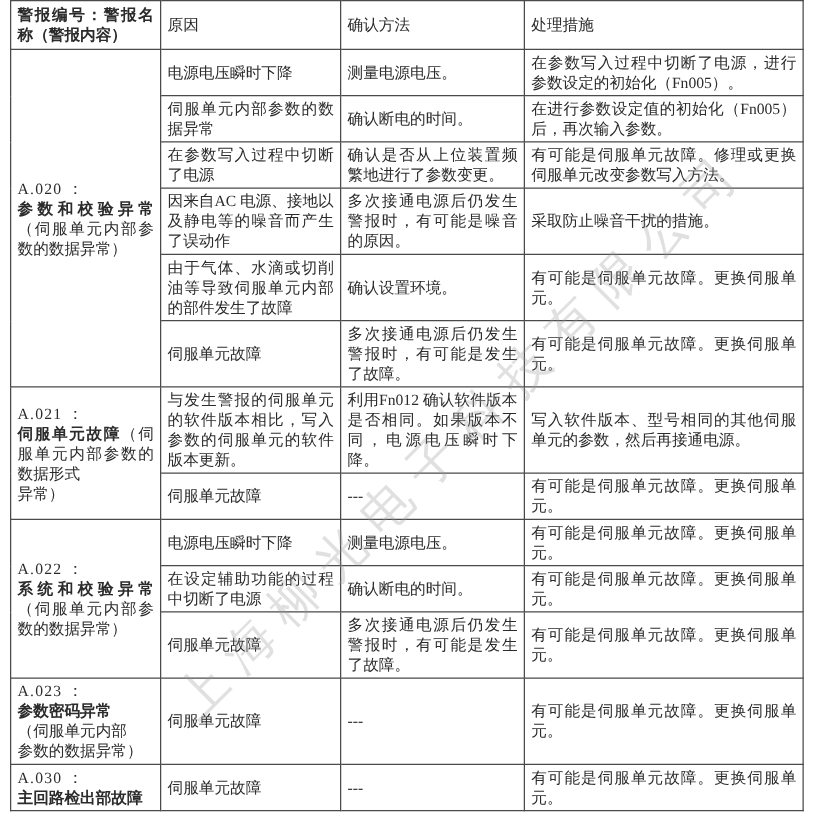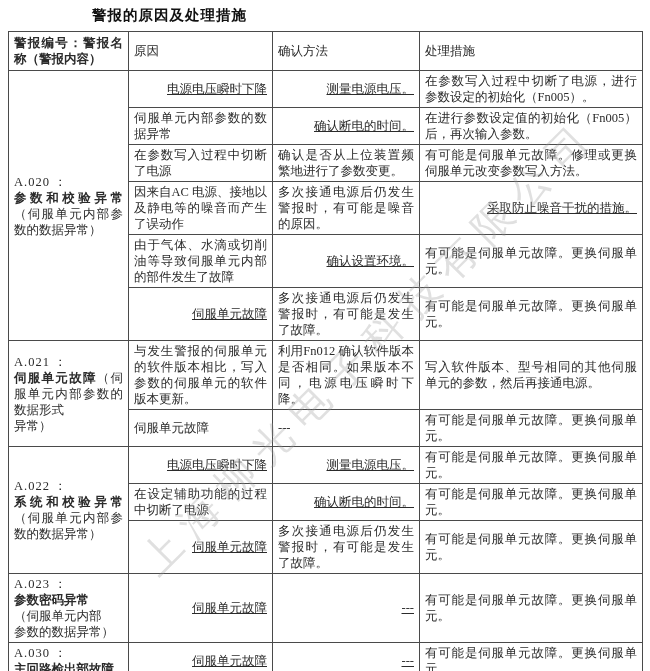--- a/index.html
+++ b/index.html
@@ -51,21 +51,21 @@
   }
   td.label-cell .code{
     letter-spacing:1px;
     white-space:pre;
   }
   td.label-cell .flow{
     white-space:pre-wrap;
     text-align:justify;
   }
   td.label-cell .nm{font-weight:bold;}
-  td.al-c{text-align:right;text-decoration:underline;}
+  td.al-c{text-align:left;}
   td.al-j{text-align:justify;}
   td.al-l{text-align:left;}
   .watermark{
     position:absolute;
     left:148px;
     top:540px;
     transform:rotate(-45deg);
     transform-origin:0 50%;
     font-size:40px;
     letter-spacing:12px;
@@ -74,21 +74,20 @@
     white-space:nowrap;
     pointer-events:none;
     z-index:5;
     font-family:"Liberation Sans","DejaVu Sans",sans-serif;
   }
 </style>
 </head>
 <body>
 
 <div class="page">
-  <div class="title">警报的原因及处理措施</div>
 
   <table class="alarm">
     <colgroup>
       <col style="width:120px">
       <col style="width:144px">
       <col style="width:147px">
       <col style="width:223px">
     </colgroup>
     <thead>
       <tr>

